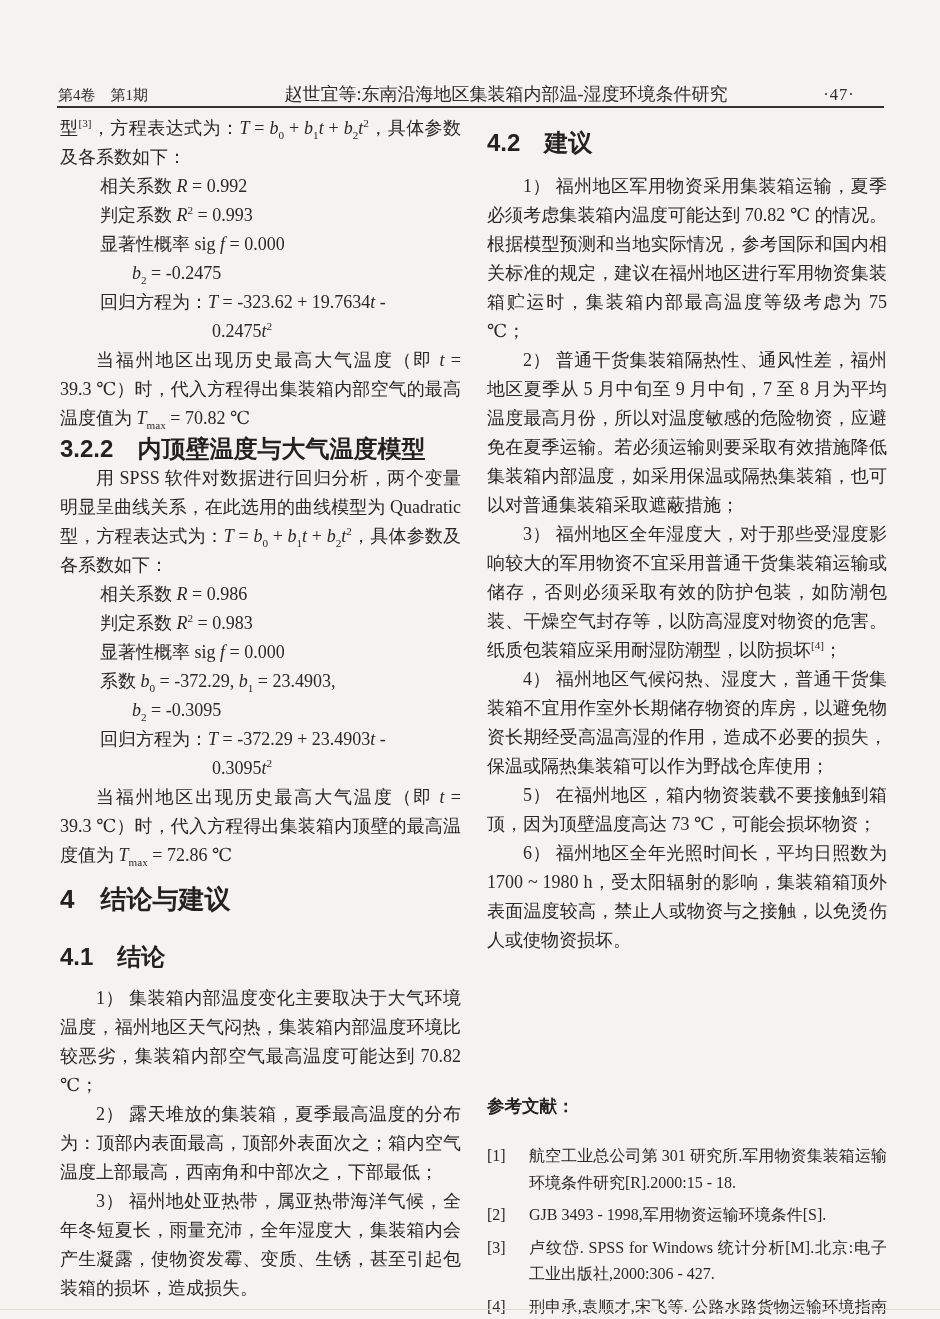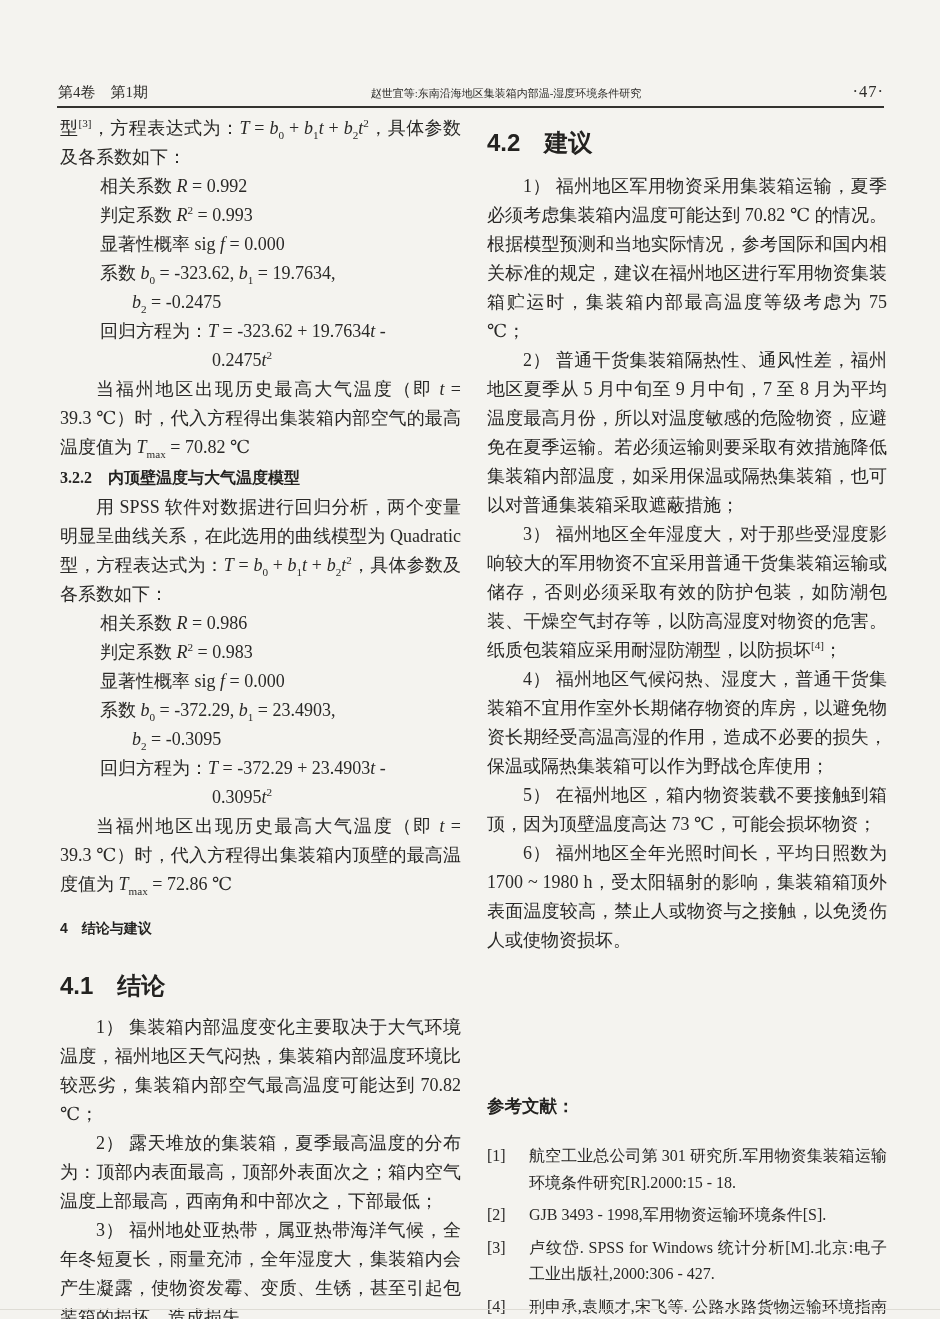--- a/index.html
+++ b/index.html
@@ -20,22 +20,22 @@
     position: absolute;
     left: 58px;
     width: 826px;
     top: 82px;
     display: flex;
     align-items: baseline;
     font-size: 15px;
     color: #2e2d2a;
   }
   .header-left  { width: 160px; white-space: nowrap; font-family: Liberation Serif, serif; }
-  .header-center{ flex: 1; text-align: center; font-size: 11px; }
-  .header-right { width: 90px; text-align: right; font-size: 16.5px; letter-spacing: 1px; }
+  .header-center{ flex: 1; text-align: center; font-size: 18px; }
+  .header-right { width: 90px; text-align: center; font-size: 16.5px; letter-spacing: 1px; }
   .header-rule {
     position: absolute;
     left: 57px;
     width: 827px;
     top: 106px;
     height: 2px;
     background: #34332f;
   }
 
   
@@ -65,31 +65,31 @@
   .ind1 { margin-left: 40px; }
   .ind2 { margin-left: 72px; }
   .ind3 { margin-left: 152px; }
 
   .run-sup { vertical-align: super; font-size: 0.62em; line-height: 0; }
   .run-sub { vertical-align: sub;   font-size: 0.62em; line-height: 0; }
   .run-i   { font-style: italic; }
 
   
   .sec-h2 {
-    font-family: Liberation Serif, serif;
-    font-weight: bold;
-    font-size: 16px;
+    font-family: Liberation Sans, sans-serif;
+    font-weight: bold;
+    font-size: 24px;
     line-height: 31px;
     margin: 0;
     color: #232220;
   }
   .sec-h1 {
     font-family: "Liberation Sans", sans-serif;
     font-weight: bold;
-    font-size: 14px;
+    font-size: 26px;
     line-height: 30px;
     margin: 14px 0 30px 0;
     color: #232220;
   }
   .sec-h15 {
     font-family: "Liberation Sans", sans-serif;
     font-weight: bold;
     font-size: 24px;
     line-height: 26px;
     margin: 0 0 14px 0;
@@ -139,21 +139,20 @@
   <div class="header-rule"></div>
 
   <div class="col-left">
 
     <p class="body-p">型<span class="run-sup">[3]</span>，方程表达式为：<span class="run-i">T</span> = <span class="run-i">b</span><span class="run-sub">0</span> + <span class="run-i">b</span><span class="run-sub">1</span><span class="run-i">t</span> + <span class="run-i">b</span><span class="run-sub">2</span><span class="run-i">t</span><span class="run-sup">2</span>，具体参数及各系数如下：</p>
 
     <div class="param-block">
       <div class="pline ind1">相关系数 <span class="run-i">R</span> = 0.992</div>
       <div class="pline ind1">判定系数 <span class="run-i">R</span><span class="run-sup">2</span> = 0.993</div>
       <div class="pline ind1">显著性概率 sig <span class="run-i">f</span> = 0.000</div>
-      <div class="pline ind1">系数 <span class="run-i">b</span><span class="run-sub">0</span> = -323.62, <span class="run-i">b</span><span class="run-sub">1</span> = 19.7634,</div>
       <div class="pline ind2"><span class="run-i">b</span><span class="run-sub">2</span> = -0.2475</div>
       <div class="pline ind1">回归方程为：<span class="run-i">T</span> = -323.62 + 19.7634<span class="run-i">t</span> -</div>
       <div class="pline ind3">0.2475<span class="run-i">t</span><span class="run-sup">2</span></div>
     </div>
 
     <p class="body-p indent">当福州地区出现历史最高大气温度（即 <span class="run-i">t</span> = 39.3 ℃）时，代入方程得出集装箱内部空气的最高温度值为 <span class="run-i">T</span><span class="run-sub">max</span> = 70.82 ℃</p>
 
     <h3 class="sec-h2">3.2.2　内顶壁温度与大气温度模型</h3>
 
     <p class="body-p indent">用 SPSS 软件对数据进行回归分析，两个变量明显呈曲线关系，在此选用的曲线模型为 Quadratic 型，方程表达式为：<span class="run-i">T</span> = <span class="run-i">b</span><span class="run-sub">0</span> + <span class="run-i">b</span><span class="run-sub">1</span><span class="run-i">t</span> + <span class="run-i">b</span><span class="run-sub">2</span><span class="run-i">t</span><span class="run-sup">2</span>，具体参数及各系数如下：</p>

